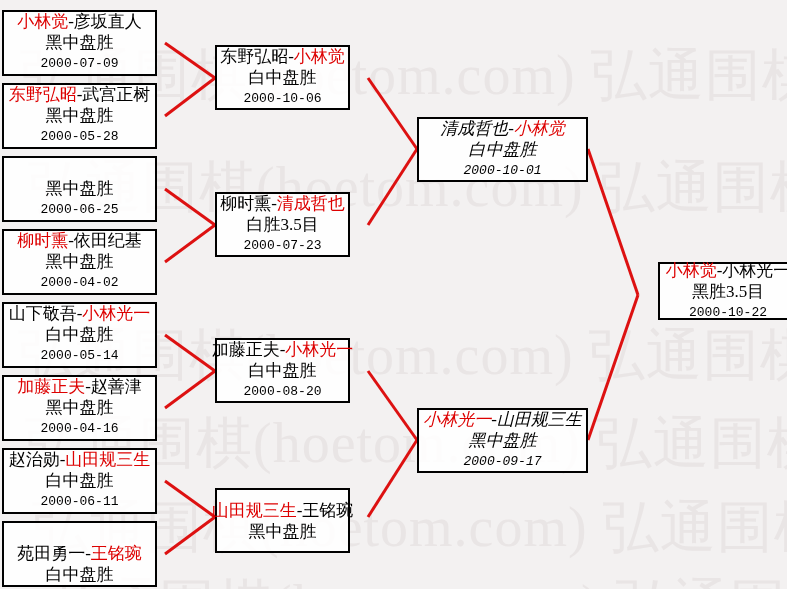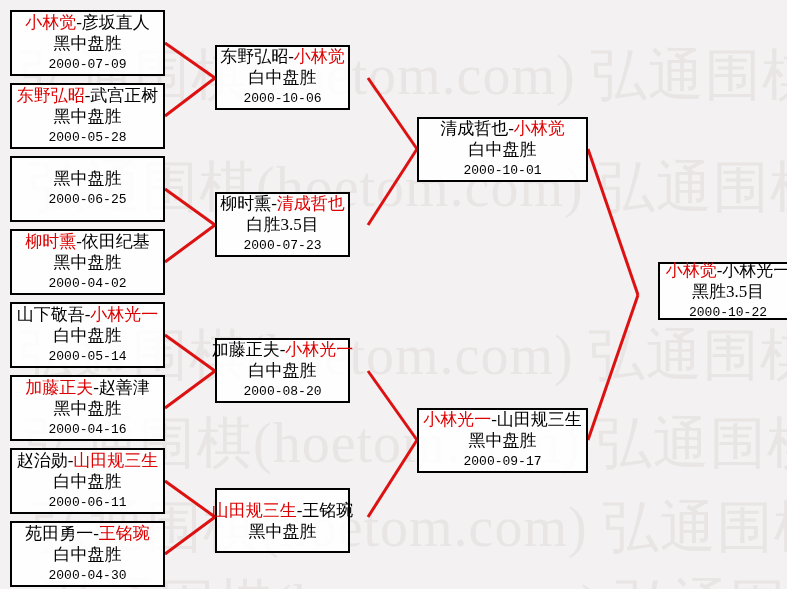--- a/index.html
+++ b/index.html
@@ -40,23 +40,23 @@
     text-align:center;
     font-size:17px;
     line-height:21px;
     color:#000;
   }
   .box .players{white-space:nowrap;}
   .box .win{color:#dd0000;}
   .box .date{font-family:"Liberation Mono","DejaVu Sans Mono",monospace;font-size:13px;letter-spacing:0;}
 
   
-  .c1{left:10px;width:155px;height:66px;}
+  .c1{left:2px;width:155px;height:66px;justify-content:flex-end;}
   .c2{left:215px;width:135px;height:65px;}
-  .c3{left:417px;width:171px;height:65px;}
+  .c3{left:417px;width:171px;height:65px;font-style:italic;}
   .c4{left:658px;width:140px;height:58px;}
 </style>
 </head>
 <body>
 
 <div id="stage">
 
   <div class="wm" style="top:38px;left:20px">弘通围棋(hoetom.com) 弘通围棋(hoetom.com)</div>
   <div class="wm" style="top:150px;left:28px">弘通围棋(hoetom.com) 弘通围棋(hoetom.com)</div>
   <div class="wm" style="top:318px;left:18px">弘通围棋(hoetom.com) 弘通围棋(hoetom.com)</div>
@@ -111,21 +111,20 @@
     <div class="date">2000-04-16</div>
   </div>
   <div class="box c1" style="top:448px">
     <div class="players"><span>赵治勋-</span><span class="win">山田规三生</span><span></span></div>
     <div class="result">白中盘胜</div>
     <div class="date">2000-06-11</div>
   </div>
   <div class="box c1" style="top:521px">
     <div class="players"><span>苑田勇一-</span><span class="win">王铭琬</span><span></span></div>
     <div class="result">白中盘胜</div>
-    <div class="date">2000-04-30</div>
   </div>
 
   <div class="box c2" style="top:45px">
     <div class="players"><span>东野弘昭-</span><span class="win">小林觉</span><span></span></div>
     <div class="result">白中盘胜</div>
     <div class="date">2000-10-06</div>
   </div>
   <div class="box c2" style="top:192px">
     <div class="players"><span>柳时熏-</span><span class="win">清成哲也</span><span></span></div>
     <div class="result">白胜3.5目</div>

